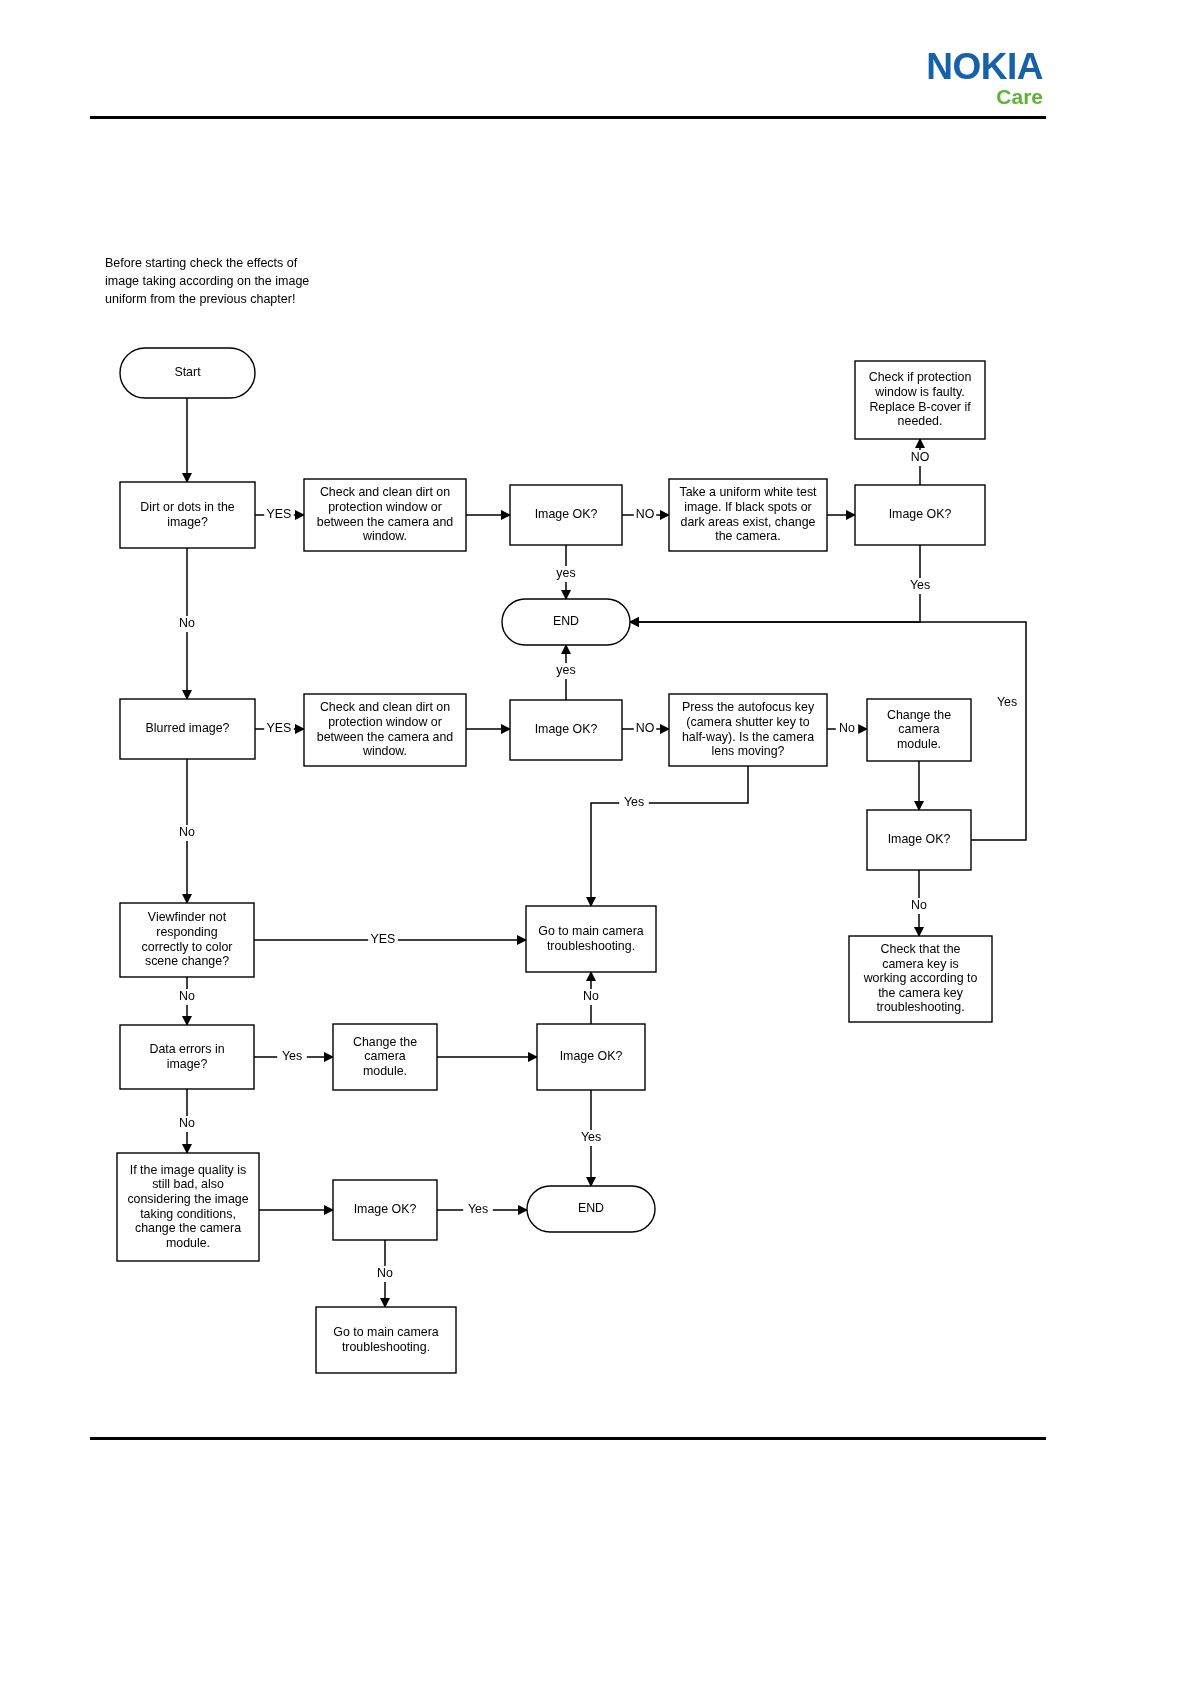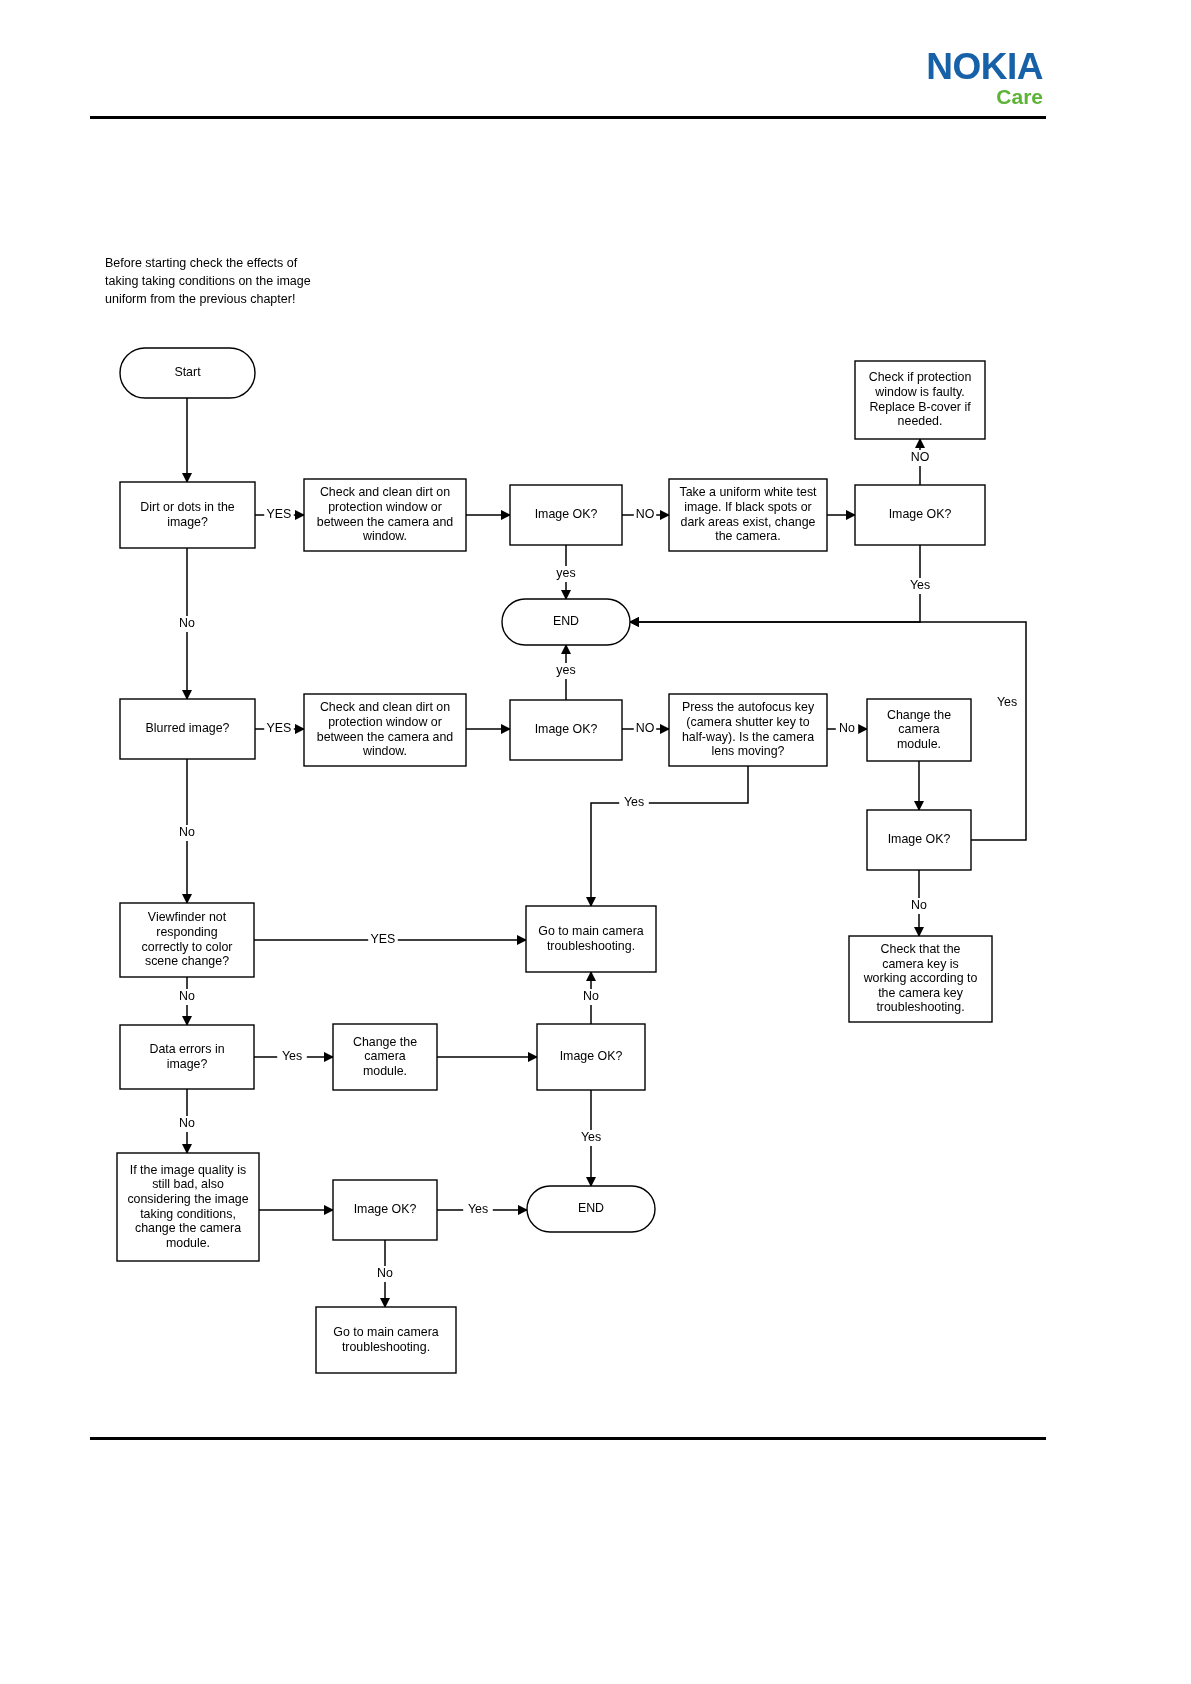--- a/index.html
+++ b/index.html
@@ -119,21 +119,21 @@
   <div class="brand">
     <span class="brand-nokia">NOKIA</span>
     <span class="brand-care">Care</span>
   </div>
 
   <div class="rule-top"></div>
   <div class="rule-bottom"></div>
 
   <div class="intro">
     <div>Before starting check the effects of</div>
-    <div>taking taking conditions on the image</div>
+    <div>image taking according on the image</div>
     <div>uniform from the previous chapter!</div>
   </div>
 
   <svg id="flow" viewBox="0 0 1191 1684" xmlns="http://www.w3.org/2000/svg">
     <defs>
       <marker id="arrow" viewBox="0 0 10 10" refX="9" refY="5" markerWidth="7" markerHeight="7" orient="auto-start-reverse">
         <path d="M 0 0 L 10 5 L 0 10 z" fill="#000000"></path>
       </marker>
     </defs>
     <g id="edges-layer">

